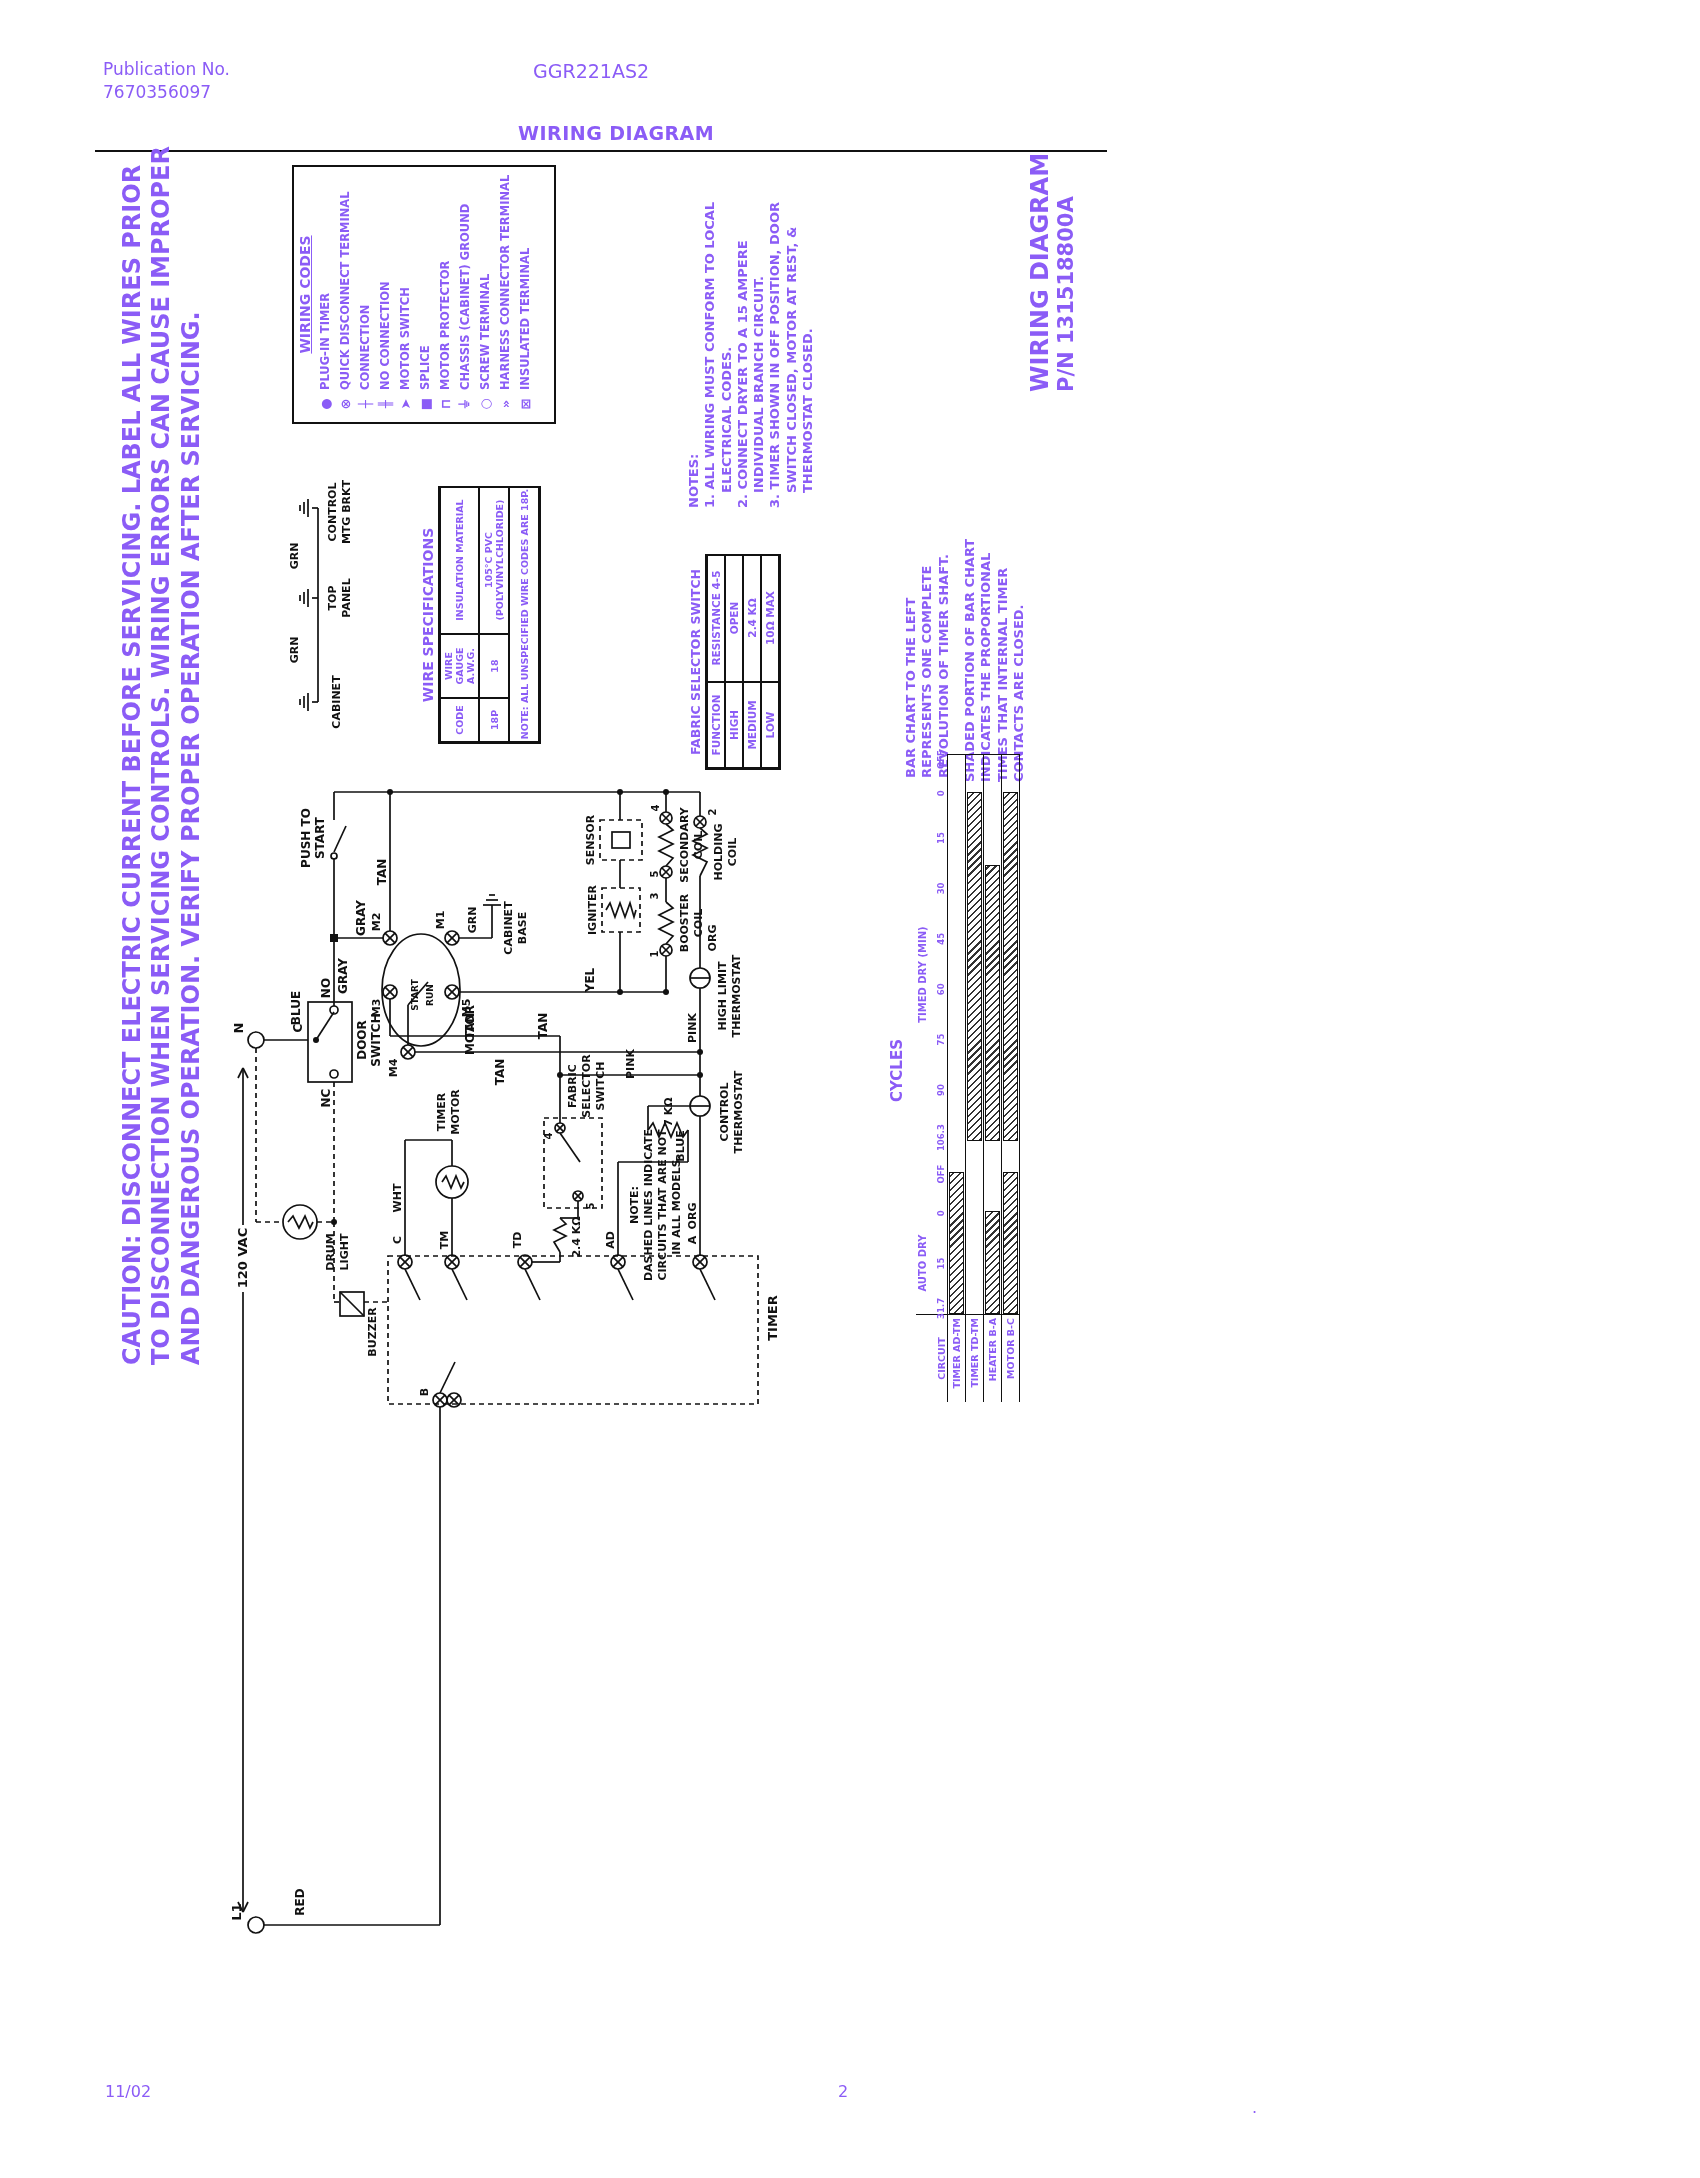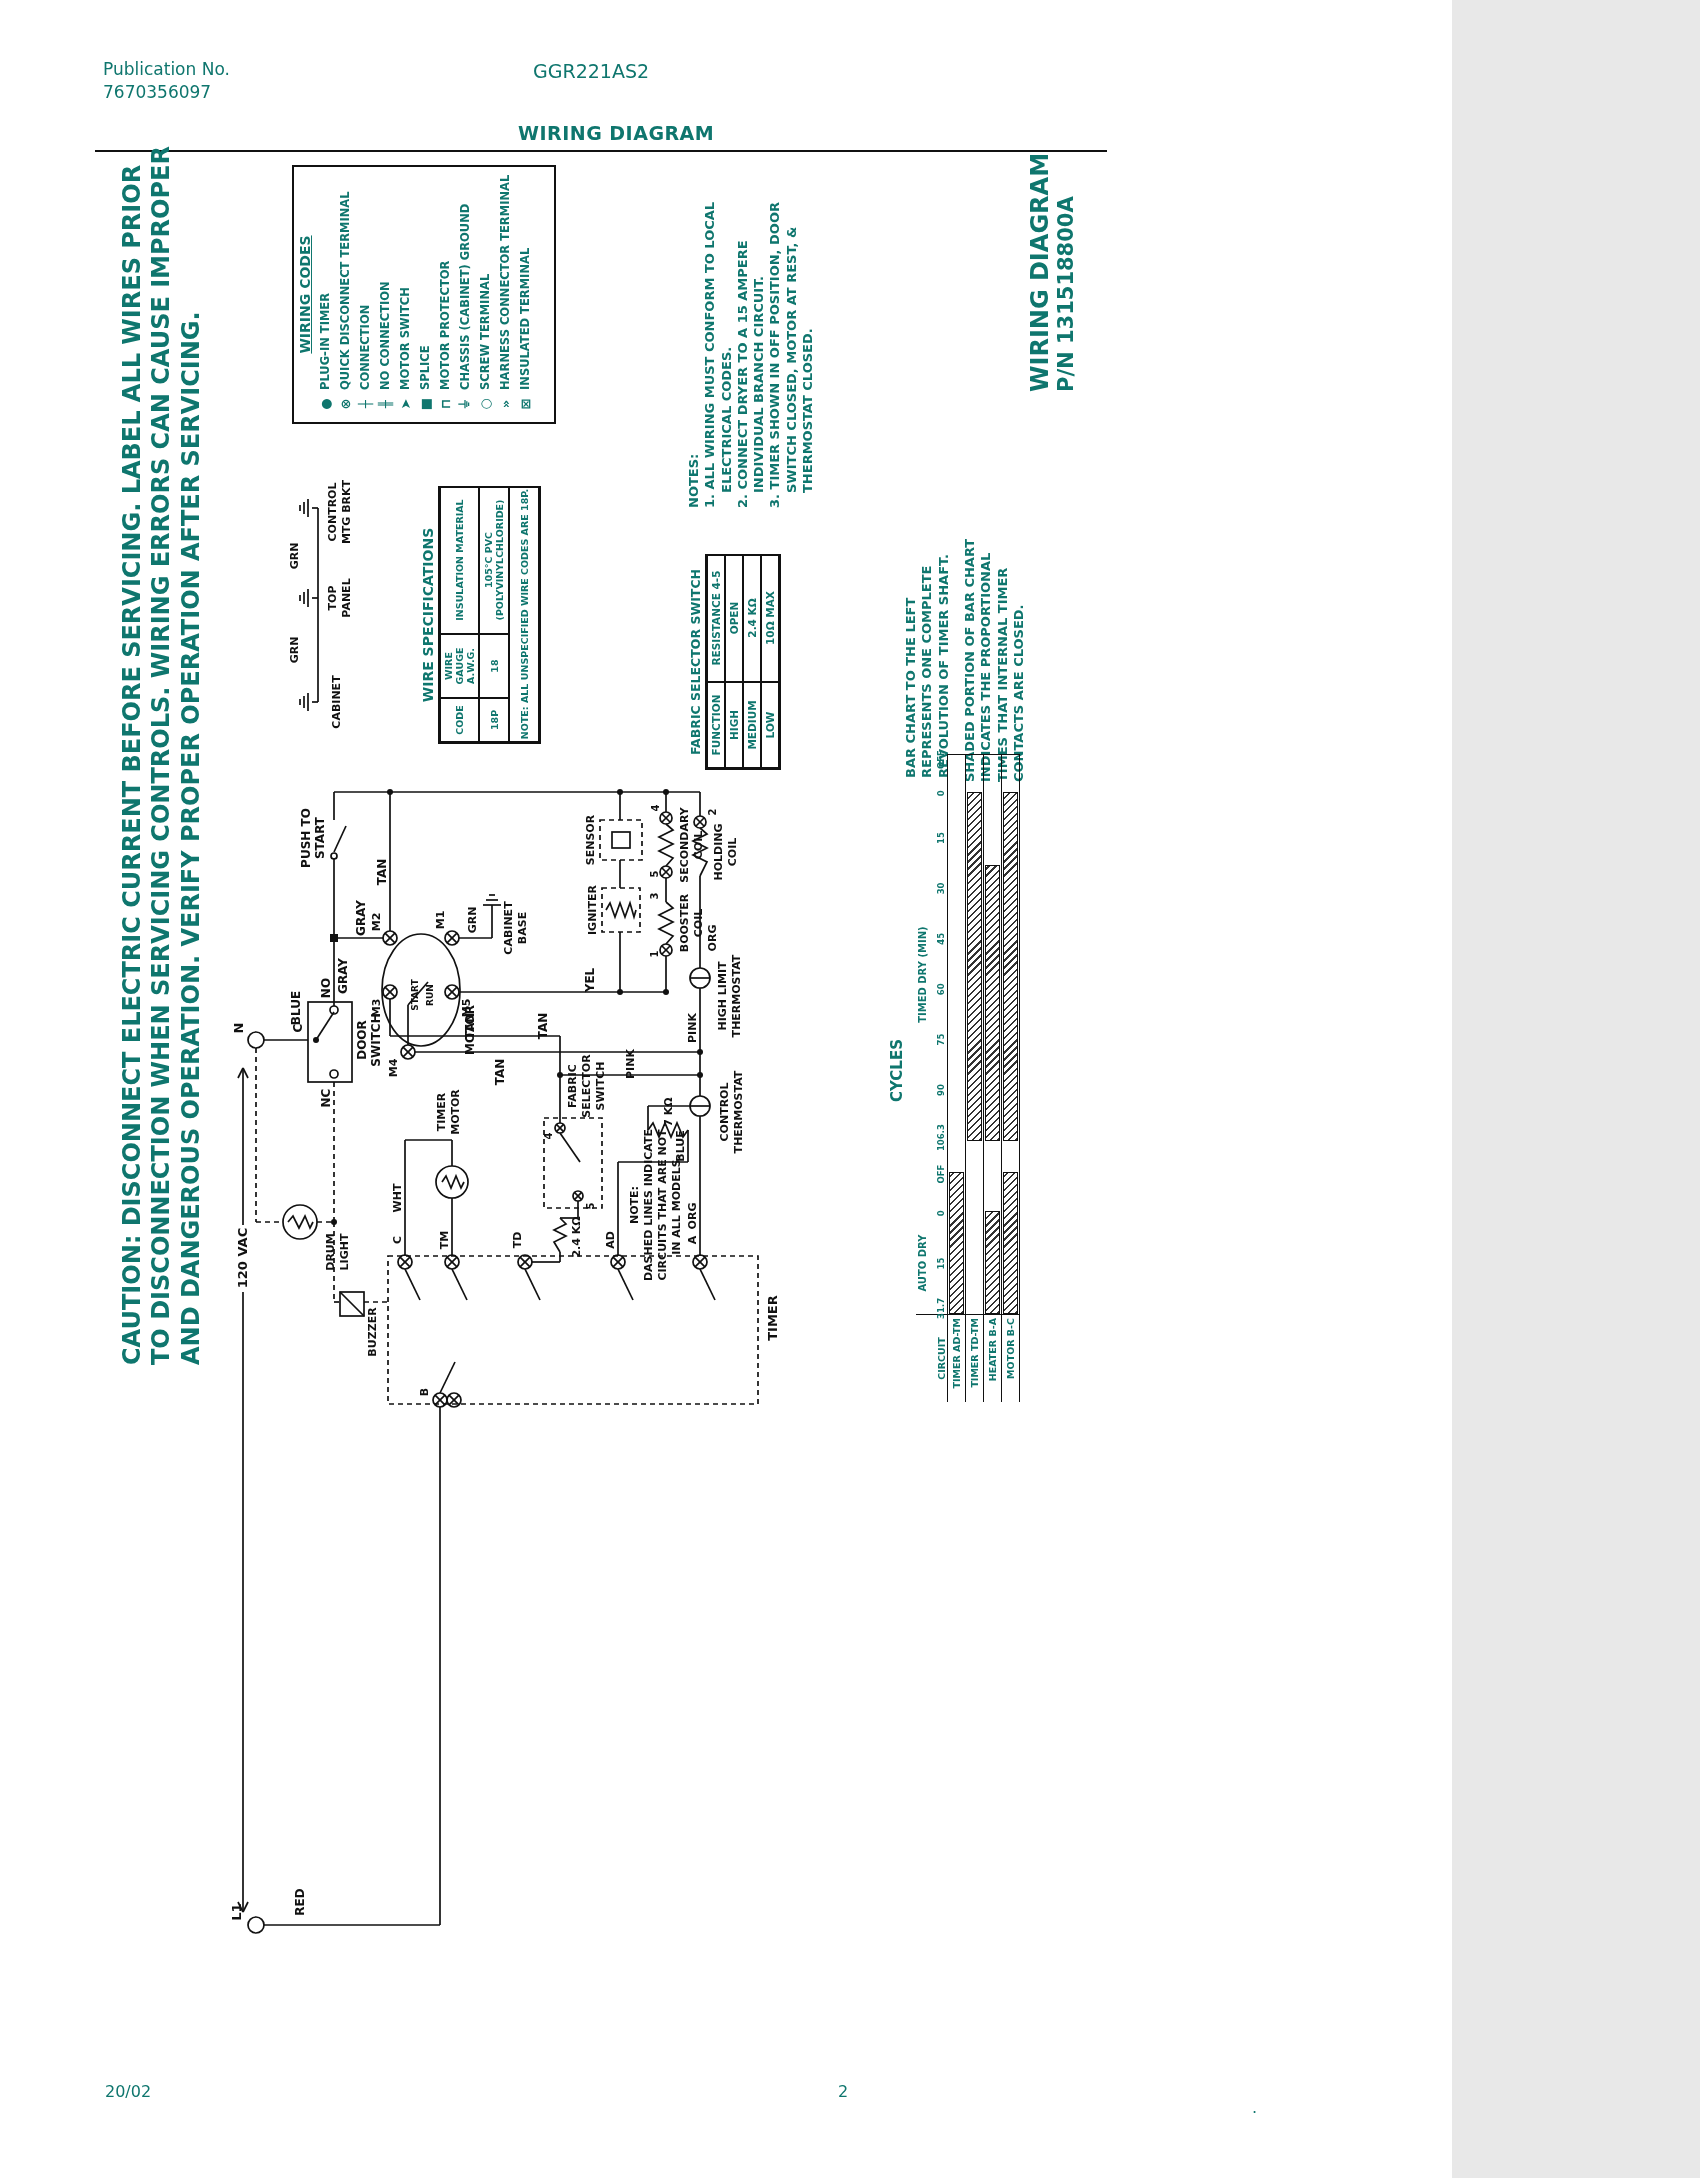--- a/index.html
+++ b/index.html
@@ -1,17 +1,17 @@
 <!DOCTYPE html>
 <html><head>
 <meta charset="utf-8">
 <style>
   html,body{margin:0;padding:0;background:#e8e8e8}
-  .page{position:relative;width:1452px;height:2178px;background:#ffffff;
-        font-family:"DejaVu Sans",sans-serif;color:#0f766e;overflow:hidden}
+  .page{position:relative;width:1700px;height:2178px;background:#ffffff;
+        font-family:"DejaVu Sans",sans-serif;color:#8b5cf6;overflow:hidden}
   .abs{position:absolute}
   .rot{position:absolute;transform:rotate(-90deg);transform-origin:0 0}
 
   
   .pub{font-size:17px;line-height:1.35}
   .model{font-size:19px;font-weight:normal}
   .ptitle{font-size:19px;font-weight:bold;letter-spacing:.5px}
   .hrule{border-top:2.2px solid #111}
   .foot{font-size:16px}
 
@@ -487,16 +487,16 @@
       <text x="676" y="1205" class="t" font-size="11" text-anchor="middle" dy=".35em" transform="rotate(-90 676 1205)">IN ALL MODELS.</text>
       <text x="332" y="512" class="t" font-size="11" text-anchor="middle" dy=".35em" transform="rotate(-90 332 512)">CONTROL</text>
       <text x="346" y="512" class="t" font-size="11" text-anchor="middle" dy=".35em" transform="rotate(-90 346 512)">MTG BRKT</text>
       <text x="332" y="598" class="t" font-size="11" text-anchor="middle" dy=".35em" transform="rotate(-90 332 598)">TOP</text>
       <text x="346" y="598" class="t" font-size="11" text-anchor="middle" dy=".35em" transform="rotate(-90 346 598)">PANEL</text>
       <text x="336" y="702" class="t" font-size="11" text-anchor="middle" dy=".35em" transform="rotate(-90 336 702)">CABINET</text>
       <text x="294" y="556" class="t" font-size="11" text-anchor="middle" dy=".35em" transform="rotate(-90 294 556)">GRN</text>
       <text x="294" y="650" class="t" font-size="11" text-anchor="middle" dy=".35em" transform="rotate(-90 294 650)">GRN</text>
     </svg>
 
-  <div class="abs foot" style="left:105px;top:2082px">20/02</div>
+  <div class="abs foot" style="left:105px;top:2082px">11/02</div>
   <div class="abs foot" style="left:838px;top:2082px">2</div>
   <div class="abs foot" style="left:1252px;top:2098px">.</div>
 </div>
 
 </body></html>

